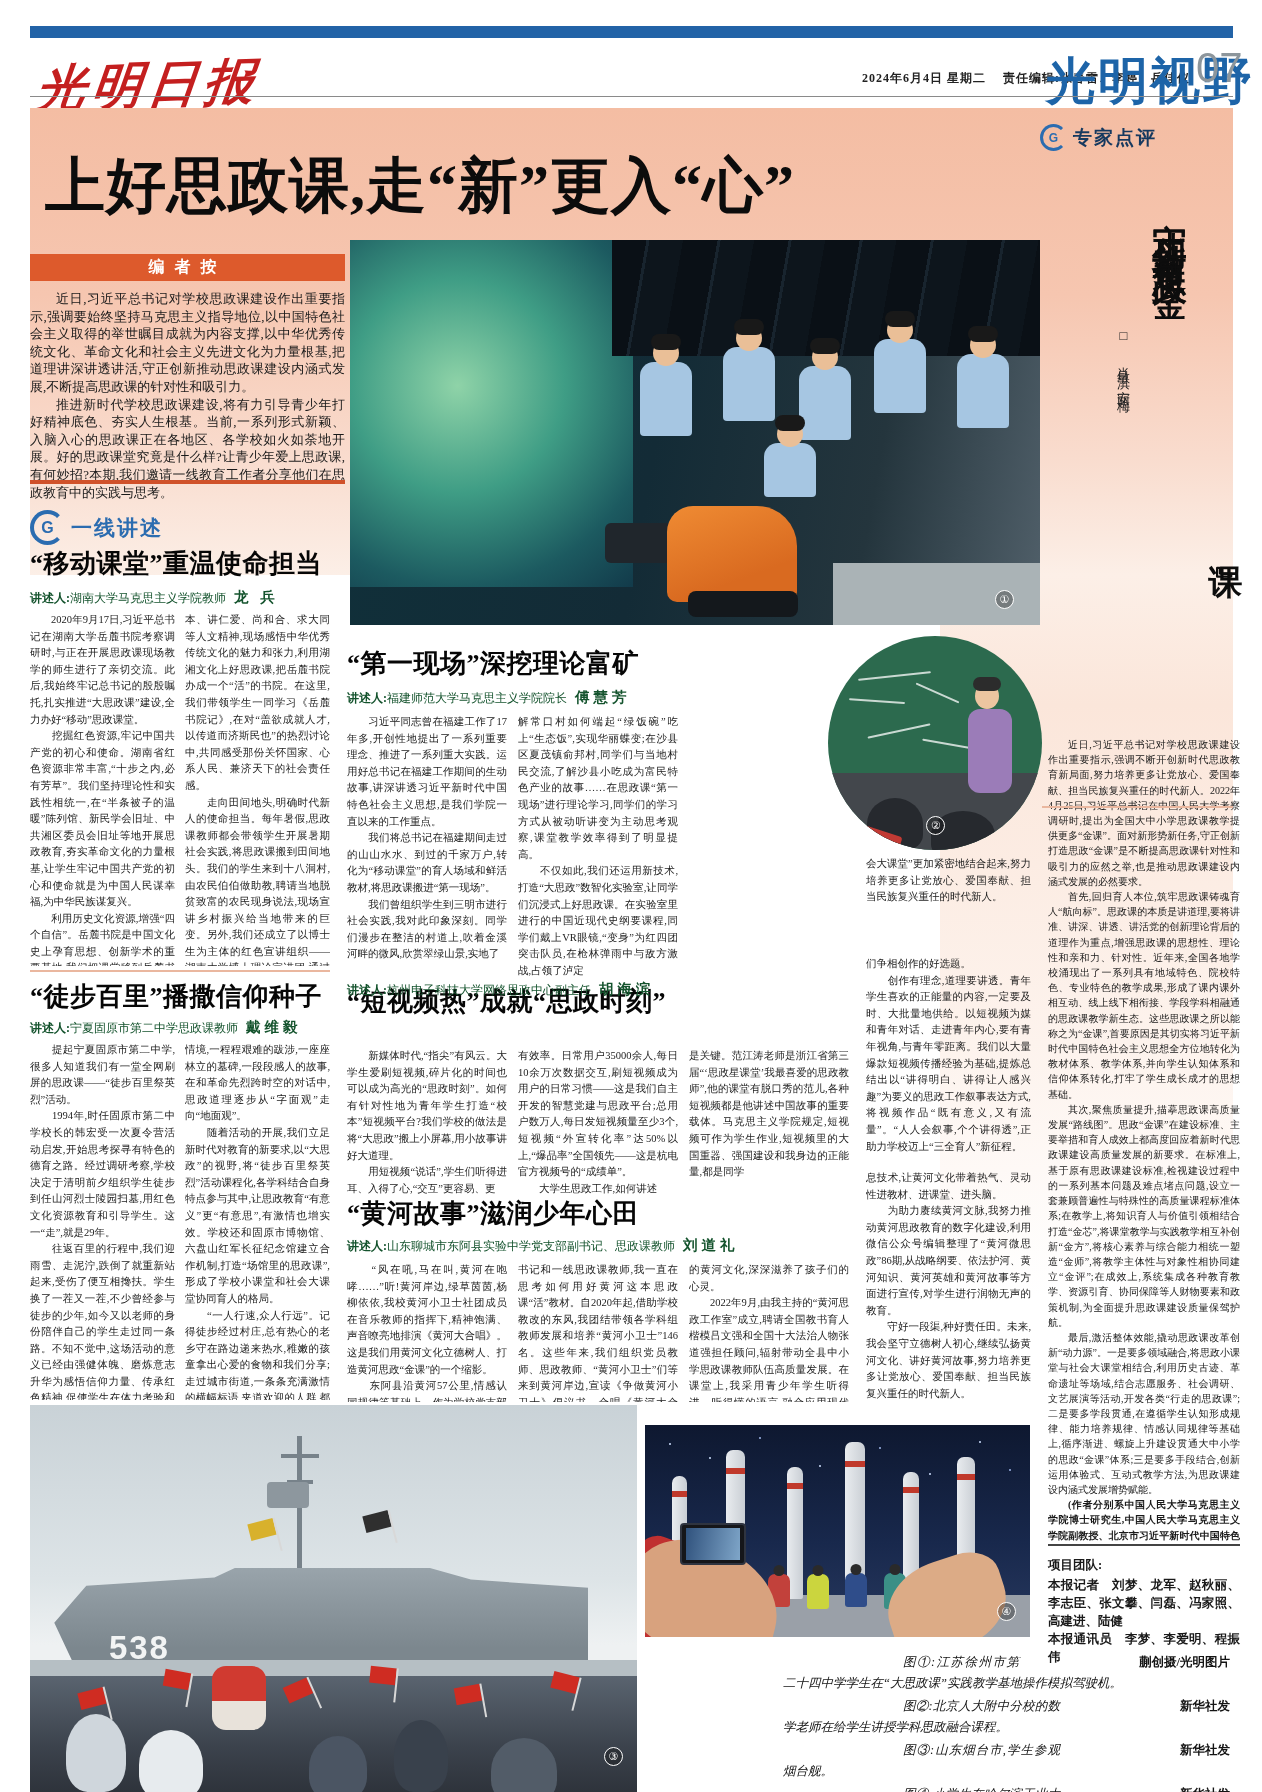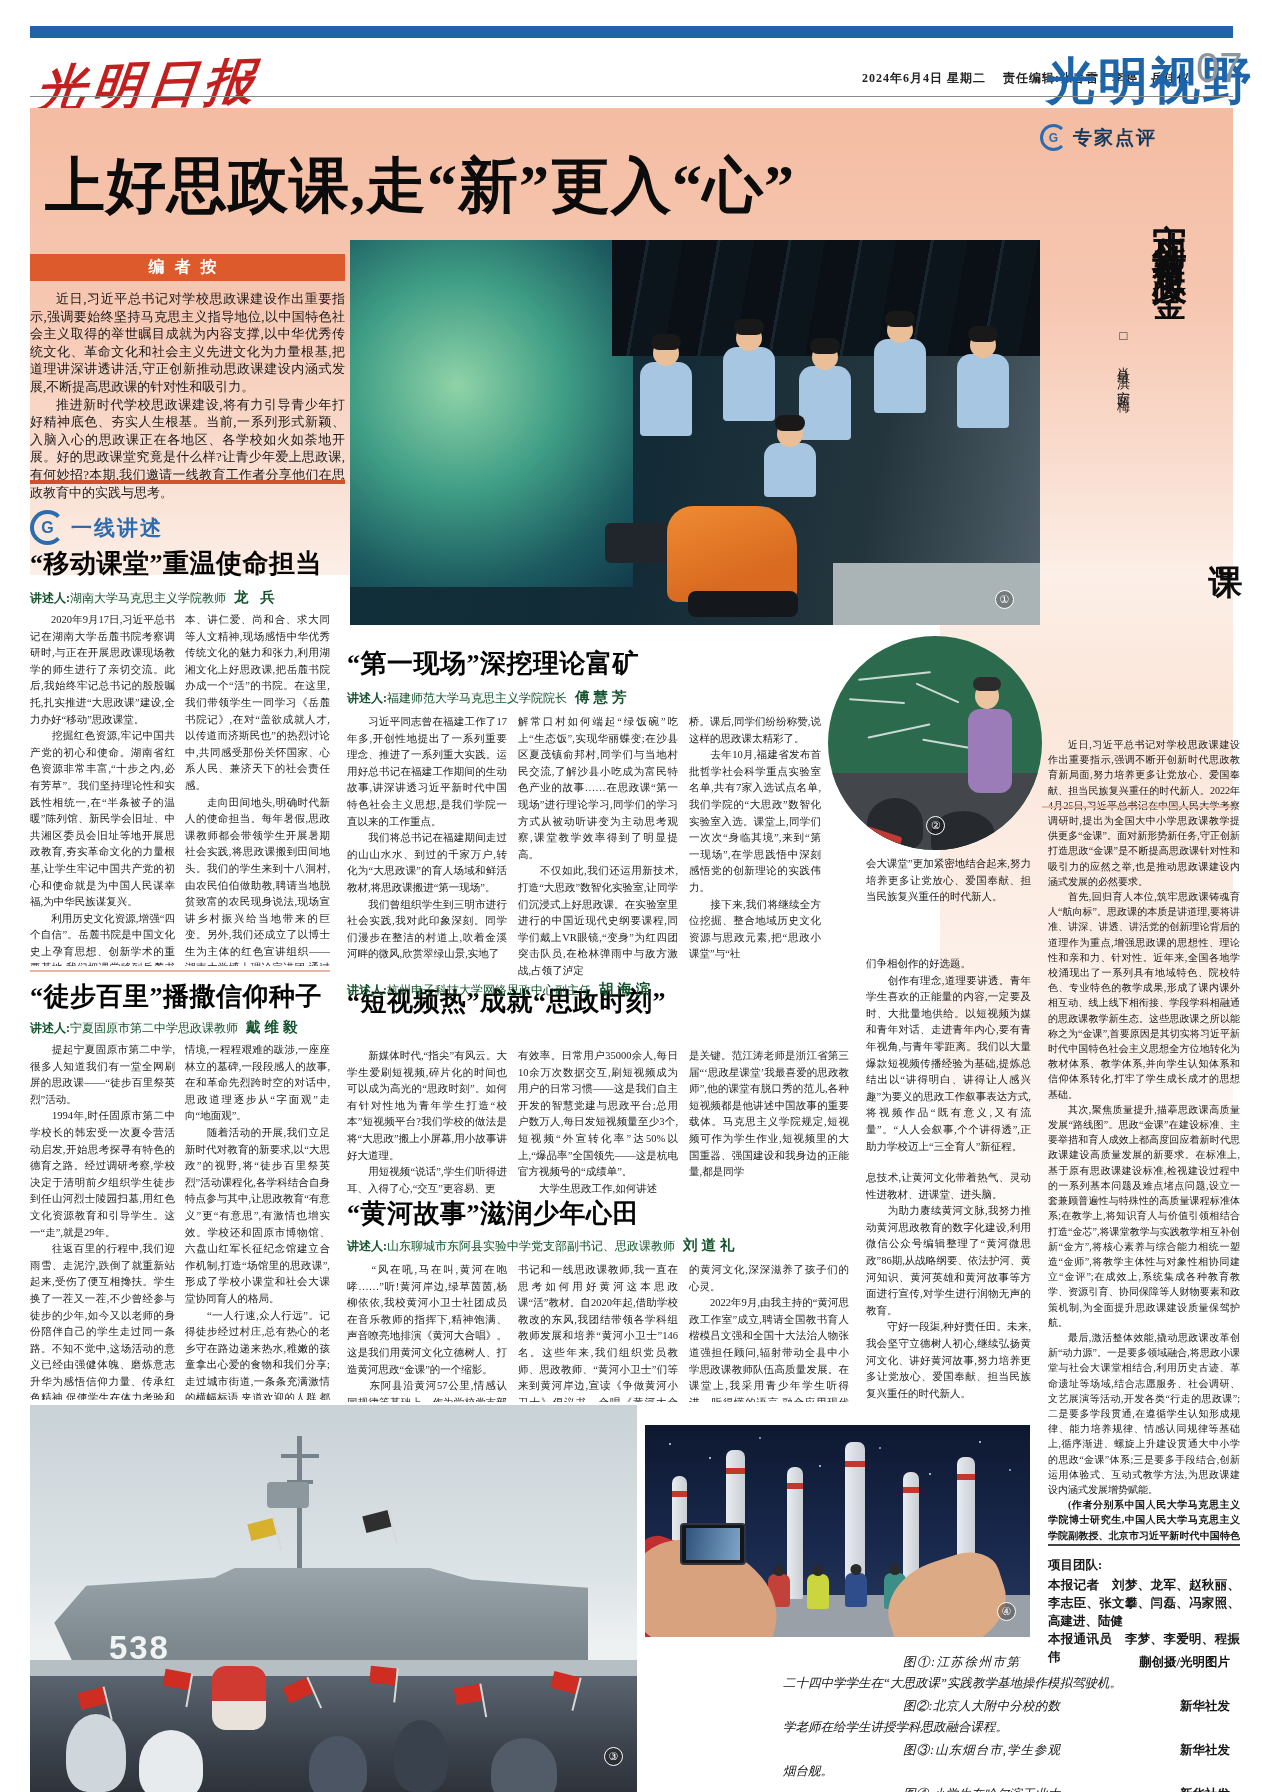--- a/index.html
+++ b/index.html
@@ -251,27 +251,24 @@
 　　“行走的思政课”,究竟有什么魅力?我认为,它将红色资源与思政教育融合,构建了社会育人的大</div>
   <div class="abs coltext" style="left:185px;top:1042px;width:145px;height:358px;">情境,一程程艰难的跋涉,一座座林立的墓碑,一段段感人的故事,在和革命先烈跨时空的对话中,思政道理逐步从“字面观”走向“地面观”。
 　　随着活动的开展,我们立足新时代对教育的新要求,以“大思政”的视野,将“徒步百里祭英烈”活动课程化,各学科结合自身特点参与其中,让思政教育“有意义”更“有意思”,有激情也增实效。学校还和固原市博物馆、六盘山红军长征纪念馆建立合作机制,打造“场馆里的思政课”,形成了学校小课堂和社会大课堂协同育人的格局。
 　　“一人行速,众人行远”。记得徒步经过村庄,总有热心的老乡守在路边递来热水,稚嫩的孩童拿出心爱的食物和我们分享;走过城市街道,一条条充满激情的横幅标语,夹道欢迎的人群,都在鼓励着青年学子。29年来,“徒步百里祭英烈”活动已经由最初的固原两所学校辐射带动全区多所学校,思政育人的内涵和影响力不断延伸。</div>
 
   <div class="abs art-title t26" style="left:347px;top:646px;">“第一现场”深挖理论富矿</div>
   <div class="abs byline" style="left:347px;top:688px;">
     <span class="bl">讲述人:</span><span>福建师范大学马克思主义学院院长</span><span class="bn">傅慧芳</span>
   </div>
   <div class="abs coltext" style="left:347px;top:714px;width:160px;height:268px;">　　习近平同志曾在福建工作了17年多,开创性地提出了一系列重要理念、推进了一系列重大实践。运用好总书记在福建工作期间的生动故事,讲深讲透习近平新时代中国特色社会主义思想,是我们学院一直以来的工作重点。
-　　我们将总书记在福建期间走过的山山水水、到过的千家万户,转化为“大思政课”的育人场域和鲜活教材,将思政课搬进“第一现场”。
+　　我们将总书记在福建期间走过的山山水水、到过的千家万户,转化为“移动课堂”的育人场域和鲜活教材,将思政课搬进“第一现场”。
 　　我们曾组织学生到三明市进行社会实践,我对此印象深刻。同学们漫步在整洁的村道上,吹着金溪河畔的微风,欣赏翠绿山景,实地了</div>
   <div class="abs coltext" style="left:518px;top:714px;width:160px;height:268px;">解常口村如何端起“绿饭碗”吃上“生态饭”,实现华丽蝶变;在沙县区夏茂镇俞邦村,同学们与当地村民交流,了解沙县小吃成为富民特色产业的故事……在思政课“第一现场”进行理论学习,同学们的学习方式从被动听讲变为主动思考观察,课堂教学效率得到了明显提高。
 　　不仅如此,我们还运用新技术,打造“大思政”数智化实验室,让同学们沉浸式上好思政课。在实验室里进行的中国近现代史纲要课程,同学们戴上VR眼镜,“变身”为红四团突击队员,在枪林弹雨中与敌方激战,占领了泸定</div>
-  <div class="abs coltext" style="left:689px;top:714px;width:132px;height:268px;">桥。课后,同学们纷纷称赞,说这样的思政课太精彩了。
-　　去年10月,福建省发布首批哲学社会科学重点实验室名单,共有7家入选试点名单,我们学院的“大思政”数智化实验室入选。课堂上,同学们一次次“身临其境”,来到“第一现场”,在学思践悟中深刻感悟党的创新理论的实践伟力。
-　　接下来,我们将继续全方位挖掘、整合地域历史文化资源与思政元素,把“思政小课堂”与“社</div>
   <div class="abs coltext" style="left:866px;top:856px;width:165px;height:96px;">会大课堂”更加紧密地结合起来,努力培养更多让党放心、爱国奉献、担当民族复兴重任的时代新人。</div>
 
   <div class="abs art-title t26" style="left:347px;top:984px;">“短视频热”成就“思政时刻”</div>
   <div class="abs byline" style="left:347px;top:980px;">
     <span class="bl">讲述人:</span><span>杭州电子科技大学网络思政中心副主任</span><span class="bn">胡海滨</span>
   </div>
   <div class="abs coltext" style="left:347px;top:1048px;width:160px;height:150px;">　　新媒体时代,“指尖”有风云。大学生爱刷短视频,碎片化的时间也可以成为高光的“思政时刻”。如何有针对性地为青年学生打造“校本”短视频平台?我们学校的做法是将“大思政”搬上小屏幕,用小故事讲好大道理。
 　　用短视频“说话”,学生们听得进耳、入得了心,“交互”更容易、更</div>
   <div class="abs coltext" style="left:518px;top:1048px;width:160px;height:150px;">有效率。日常用户35000余人,每日10余万次数据交互,刷短视频成为用户的日常习惯——这是我们自主开发的智慧党建与思政平台;总用户数万人,每日发短视频量至少3个,短视频“外宣转化率”达50%以上,“爆品率”全国领先——这是杭电官方视频号的“成绩单”。
 　　大学生思政工作,如何讲述</div>

